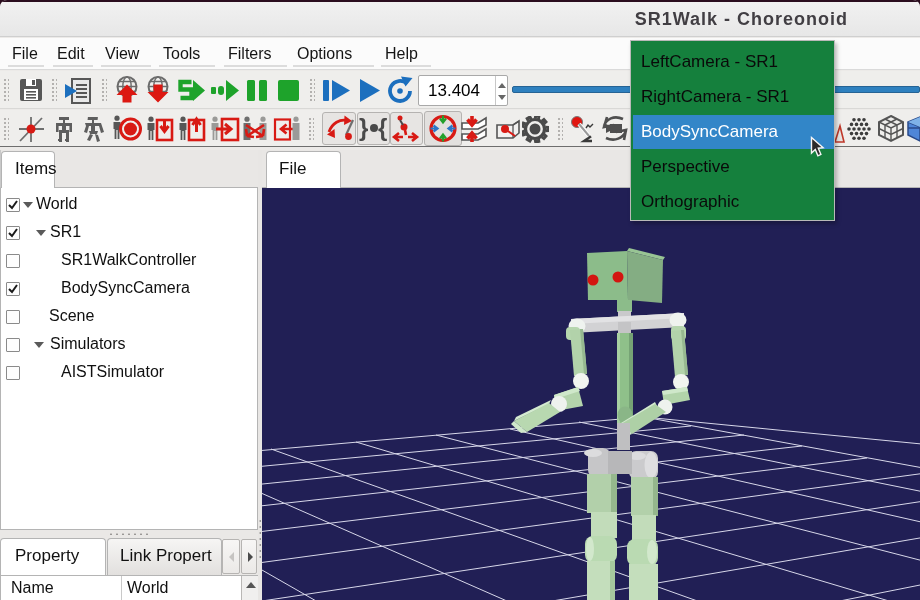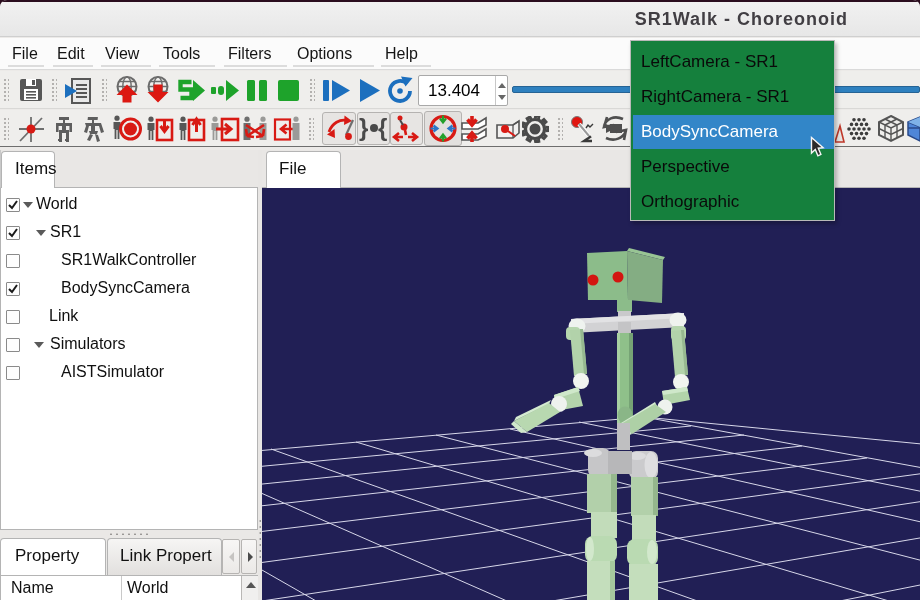--- a/index.html
+++ b/index.html
@@ -324,21 +324,21 @@
 <span class="trow" style="left:49px;top:35px">SR1</span>
 <div class="cb" style="top:66px"></div>
 <span class="trow" style="left:60px;top:63px">SR1WalkController</span>
 <div class="cb" style="top:94px">
         <svg width="12" height="12" viewBox="0 0 12 12">
           <path d="M2 6 L5 9 L10 2" fill="none" stroke="#1a1a1a" stroke-width="2"></path>
         </svg>
       </div>
 <span class="trow" style="left:60px;top:91px">BodySyncCamera</span>
 <div class="cb" style="top:122px"></div>
-<span class="trow" style="left:48px;top:119px">Link</span>
+<span class="trow" style="left:48px;top:119px">Scene</span>
 <div class="cb" style="top:150px"></div>
 <div class="tri" style="left:33px;top:154px"></div>
 <span class="trow" style="left:49px;top:147px">Simulators</span>
 <div class="cb" style="top:178px"></div>
 <span class="trow" style="left:60px;top:175px">AISTSimulator</span>
   </div>
   <div id="splith" class="abs">
     <div style="position:absolute;left:108px;top:3px;width:42px;height:2px;background-image:radial-gradient(circle,#9a9896 1px,rgba(0,0,0,0) 1.2px);background-size:6px 3px;"></div>
   </div>
   <div id="btabbar" class="abs"></div>

